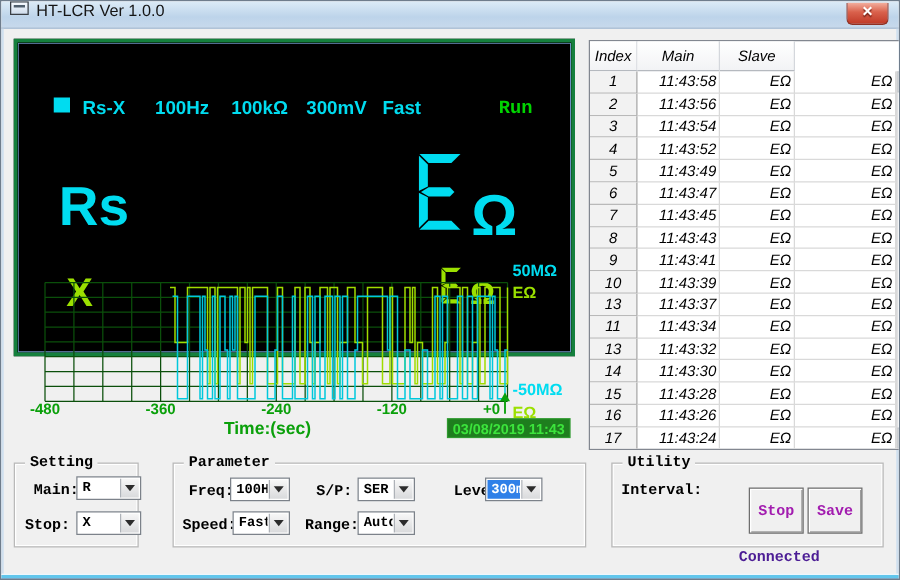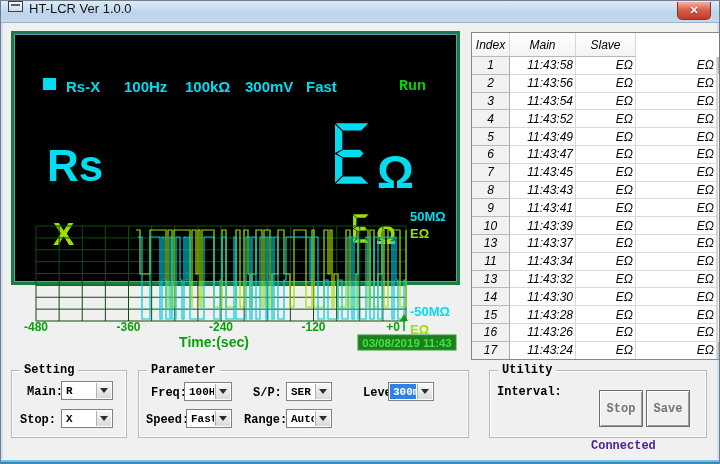--- a/index.html
+++ b/index.html
@@ -68,21 +68,21 @@
   .combo .cval{position:absolute;left:1px;top:1px;bottom:1px;right:17px;
      font-family:"Liberation Mono",monospace;font-size:11px;font-weight:700;
      padding:2px 0 0 3px;color:#000;white-space:nowrap;overflow:hidden;}
   .combo.sel .cval{background:#2f80e8;color:#fff;}
   .combo .cbtn{position:absolute;right:1px;top:1px;bottom:1px;width:15px;
      background:linear-gradient(#f7f7f7,#d9dadc);border-left:1px solid #aeb2b8;
      display:flex;align-items:center;justify-content:center;}
   .arr{width:0;height:0;border:4px solid transparent;border-top:5px solid #2c2c2c;margin-top:4px;}
   .btn3d{position:absolute;width:44px;height:37px;background:#f0f0f0;
      border:1px solid #6e6e6e;box-shadow:inset 1px 1px 0 #fff,inset -1px -1px 0 #9c9c9c;
-     font-family:"Liberation Mono",monospace;font-size:12px;font-weight:700;color:#737373;
+     font-family:"Liberation Mono",monospace;font-size:12px;font-weight:700;color:#a21caf;
      display:flex;align-items:center;justify-content:center;cursor:pointer;}
   #connected{position:absolute;left:590px;top:438px;width:110px;text-align:left;
      font-family:Liberation Mono, monospace;font-size:12px;font-weight:700;color:#4c1d95;}
 </style>
 </head>
 <body>
 
 <div id="win">
 
   <div id="titlebar">
@@ -281,21 +281,21 @@
           <div class="c num">EΩ</div>
         </div>
       </div>
     <div id="vscroll">
       <div class="sbtn" id="sb-up">▲</div>
       <div id="sb-thumb">≡</div>
       <div class="sbtn" id="sb-dn">▼</div>
     </div>
   </div>
 
-  <div class="group" style="left:10px;top:369px;width:116px;height:68px;">
+  <div class="group" style="left:10px;top:369px;width:100px;height:68px;">
     <span class="glabel">Setting</span>
   </div>
   <span class="ctl-label" style="left:26px;top:384px;">Main:</span>
   <div class="combo" style="left:60px;top:380px;width:52px;">
     <span class="cval">R</span>
     <span class="cbtn">
         <span class="arr"></span>
       </span>
   </div>
   <span class="ctl-label" style="left:19px;top:412px;">Stop:</span>

